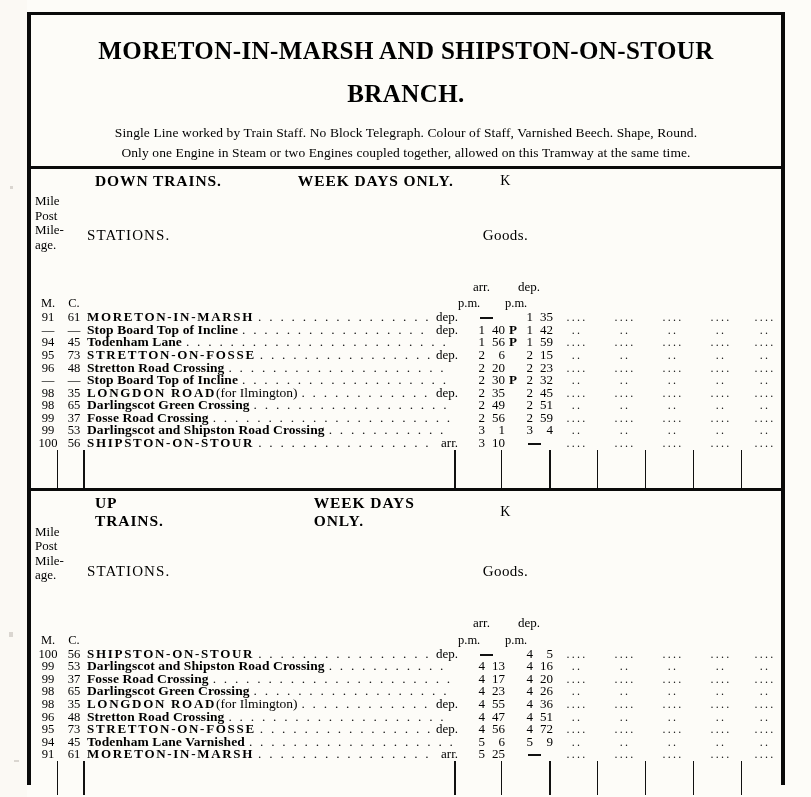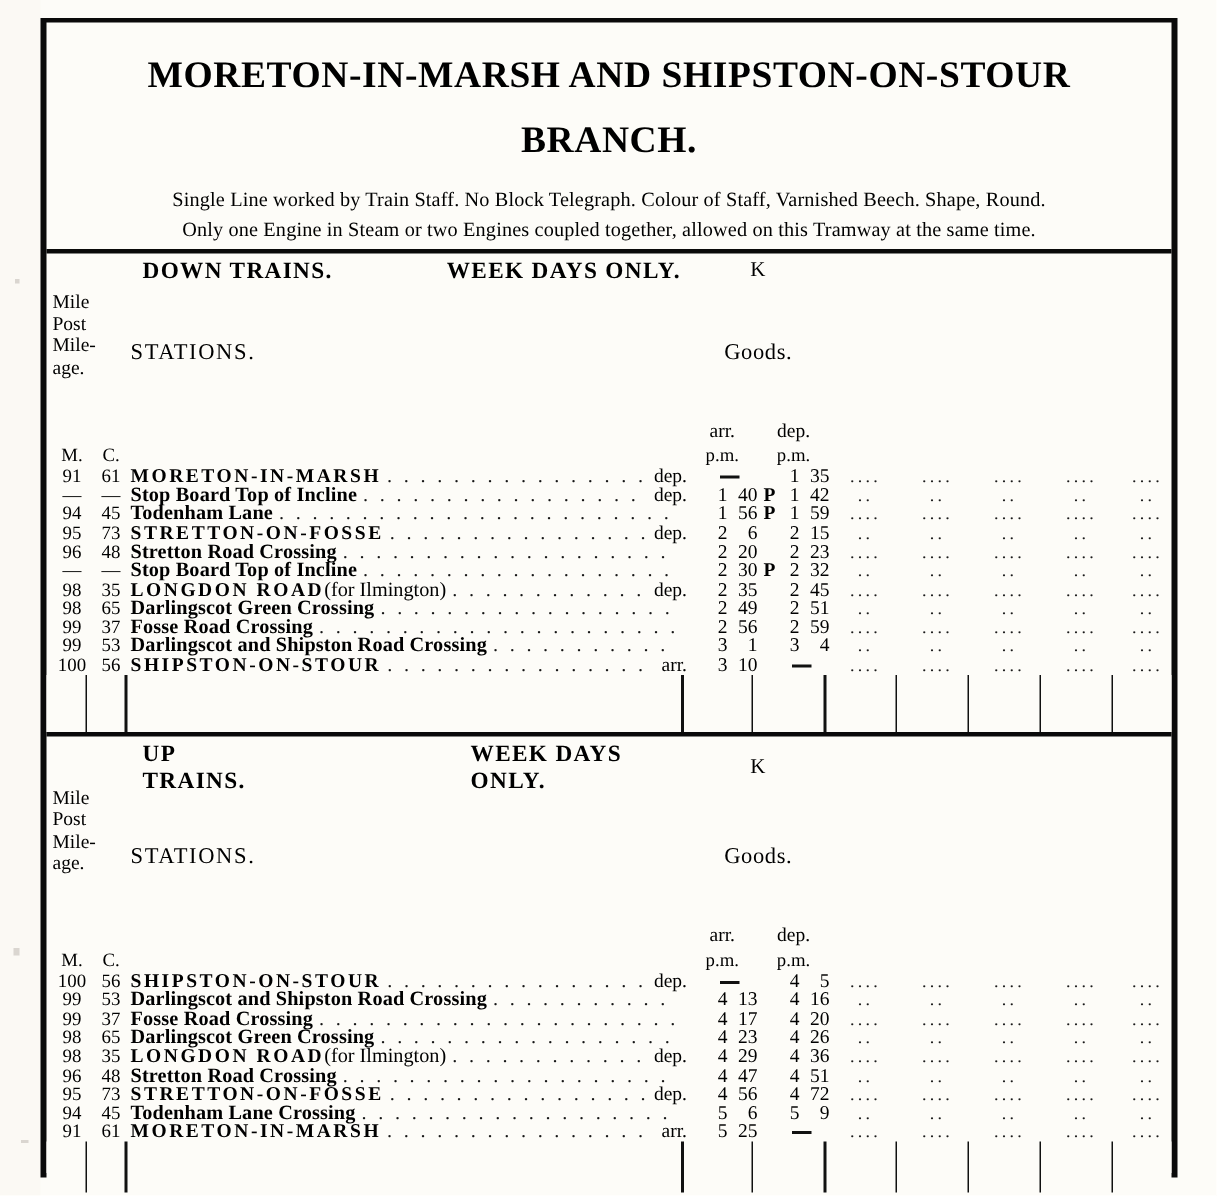--- a/index.html
+++ b/index.html
@@ -125,21 +125,20 @@
     text-align: center;
     font-weight: bold;
     font-size: 15px;
     letter-spacing: 0.4px;
   }
   .hdr-ad {
     text-align: center;
     font-size: 13px;
   }
   .hdr-pm {
-    text-align: center;
     font-size: 12.5px;
   }
   .mc {
     text-align: center;
     font-size: 12.5px;
   }
 
   
   .st-cell {
     padding-left: 8px;
@@ -714,21 +713,21 @@
               <td class="num-mc vr-thin">98</td>
               <td class="num-mc vr-med">35</td>
               <td class="st-cell vr-med">
                 <div class="st-line">
                   <span class="st-name major">LONGDON ROAD</span>
                   <span class="st-suffix"> (for Ilmington)</span>
                   <span class="leader">. . . . . . . . . . . . . . . . . . . . . . . . . . . . . . . . . . . . . . . . . . . . . . . . . . . . . . . . . . . . </span>
                   <span class="st-ad">dep.</span>
                 </div>
               </td>
-              <td class="time vr-thin"><span class="hh">4</span><span class="mm">29</span></td>
+              <td class="time vr-thin"><span class="hh">4</span><span class="mm">55</span></td>
               <td class="time vr-med"><span class="hh">4</span><span class="mm">36</span></td>
               <td class="blankcol vr-thin">....</td>
               <td class="blankcol vr-thin">....</td>
               <td class="blankcol vr-thin">....</td>
               <td class="blankcol vr-thin">....</td>
               <td class="blankcol">....</td>
             </tr>
             <tr>
               <td class="num-mc vr-thin">96</td>
               <td class="num-mc vr-med">48</td>
@@ -763,21 +762,21 @@
               <td class="blankcol vr-thin">....</td>
               <td class="blankcol vr-thin">....</td>
               <td class="blankcol vr-thin">....</td>
               <td class="blankcol">....</td>
             </tr>
             <tr>
               <td class="num-mc vr-thin">94</td>
               <td class="num-mc vr-med">45</td>
               <td class="st-cell vr-med">
                 <div class="st-line">
-                  <span class="st-name minor">Todenham Lane Crossing</span>
+                  <span class="st-name minor">Todenham Lane Varnished</span>
                   <span class="leader">. . . . . . . . . . . . . . . . . . . . . . . . . . . . . . . . . . . . . . . . . . . . . . . . . . . . . . . . . . . . </span>
                   <span class="st-ad"></span>
                 </div>
               </td>
               <td class="time vr-thin"><span class="hh">5</span><span class="mm">6</span></td>
               <td class="time vr-med"><span class="hh">5</span><span class="mm">9</span></td>
               <td class="blankcol vr-thin">..</td>
               <td class="blankcol vr-thin">..</td>
               <td class="blankcol vr-thin">..</td>
               <td class="blankcol vr-thin">..</td>

